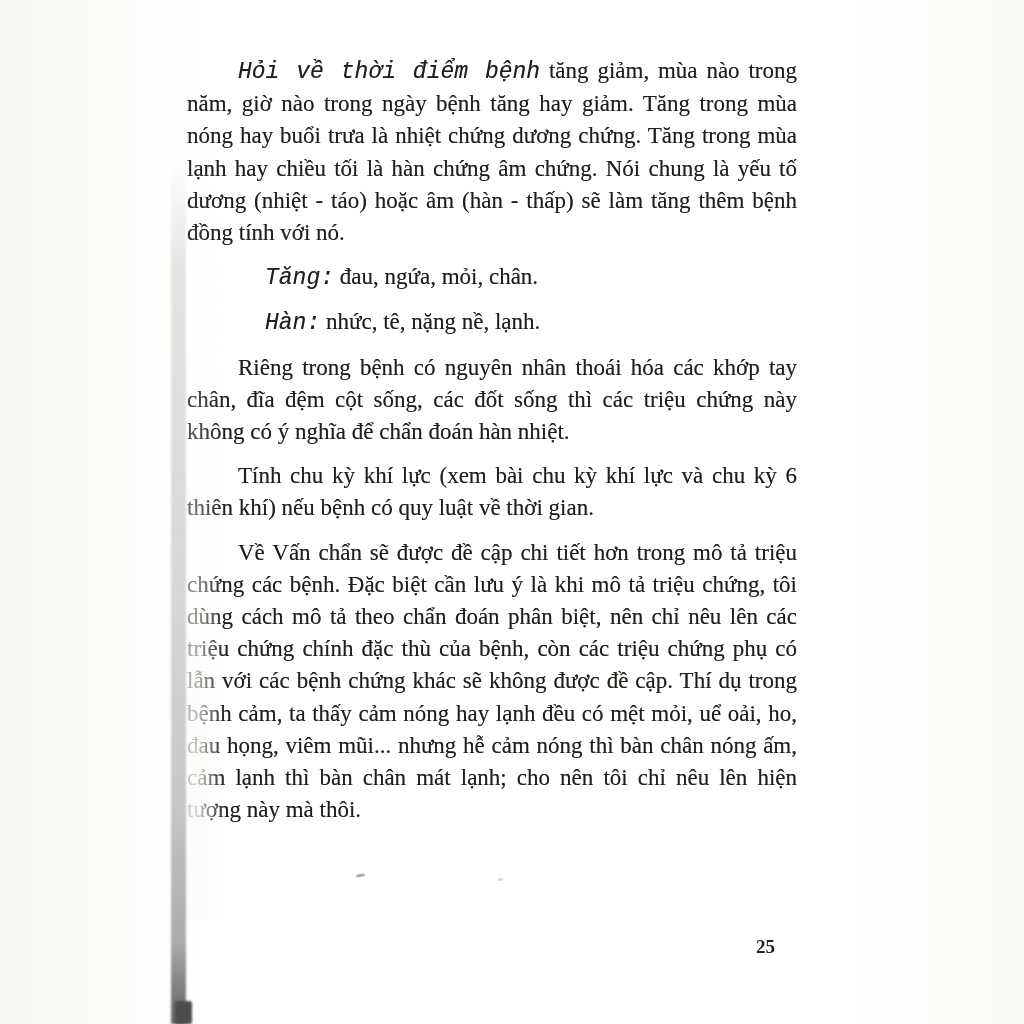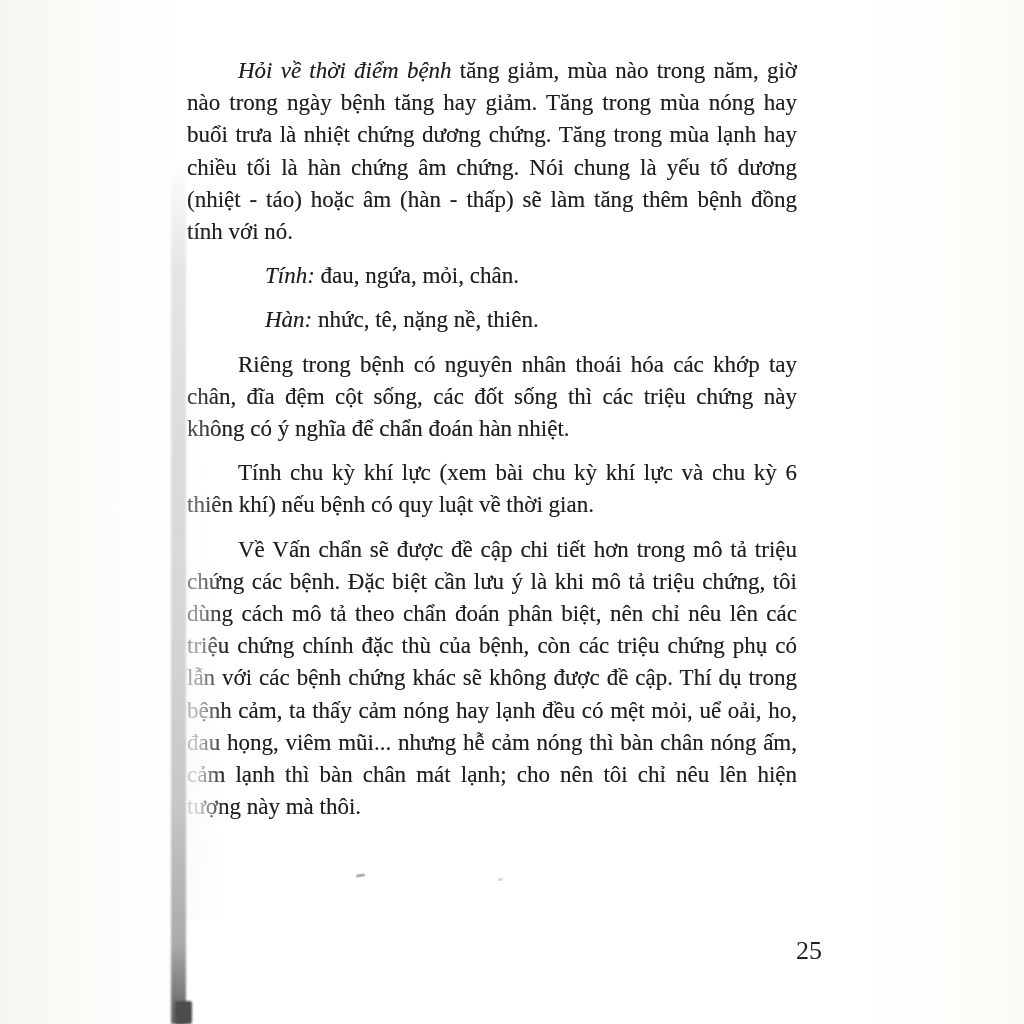--- a/index.html
+++ b/index.html
@@ -78,29 +78,29 @@
     text-align: justify;
     text-shadow: 0 0 0.4px rgba(60,55,50,0.55);
   }
   .text-column p {
     margin: 0 0 12px 0;
     text-indent: 51px;
   }
   .text-column p.item {
     text-indent: 78px;
   }
-  .lead-italic { font-style: italic; }
+  .lead-italic { font-style: italic; font-family: Liberation Mono, monospace; }
   .italic-line { font-style: italic; }
   .page-number {
     position: absolute;
-    left: 796px;
+    left: 756px;
     top: 936px;
     font-family: "Liberation Serif", "DejaVu Serif", serif;
-    font-size: 26px;
-    font-weight: normal;
+    font-size: 19px;
+    font-weight: bold;
     color: #242220;
   }
   .speck-dash {
     position: absolute;
     left: 356px;
     top: 874px;
     width: 9px;
     height: 3px;
     background: #999590;
     border-radius: 2px;
@@ -121,23 +121,23 @@
 </head>
 <body>
 
 <div class="scan-canvas">
 
   <div class="text-column">
 
     <p><span class="lead-italic">Hỏi về thời điểm bệnh</span><span> tăng giảm, mùa nào trong năm, giờ nào trong ngày bệnh tăng hay giảm. Tăng trong mùa nóng hay buổi trưa là nhiệt chứng dương chứng. Tăng trong mùa lạnh hay chiều tối là hàn chứng âm chứng. Nói chung là yếu tố dương (nhiệt - táo) hoặc âm (hàn - thấp) sẽ làm tăng thêm bệnh đồng tính với nó.</span></p>
 
 
-    <p class="item"><span class="lead-italic">Tính:</span><span> đau, ngứa, mỏi, chân.</span></p>
+    <p class="item"><span class="lead-italic">Tăng:</span><span> đau, ngứa, mỏi, chân.</span></p>
 
-    <p class="item"><span class="lead-italic">Hàn:</span><span> nhức, tê, nặng nề, thiên.</span></p>
+    <p class="item"><span class="lead-italic">Hàn:</span><span> nhức, tê, nặng nề, lạnh.</span></p>
 
     <p>Riêng trong bệnh có nguyên nhân thoái hóa các khớp tay chân, đĩa đệm cột sống, các đốt sống thì các triệu chứng này không có ý nghĩa để chẩn đoán hàn nhiệt.</p>
 
     <p>Tính chu kỳ khí lực (xem bài chu kỳ khí lực và chu kỳ 6 thiên khí) nếu bệnh có quy luật về thời gian.</p>
 
     <p>Về Vấn chẩn sẽ được đề cập chi tiết hơn trong mô tả triệu chứng các bệnh. Đặc biệt cần lưu ý là khi mô tả triệu chứng, tôi dùng cách mô tả theo chẩn đoán phân biệt, nên chỉ nêu lên các triệu chứng chính đặc thù của bệnh, còn các triệu chứng phụ có lẫn với các bệnh chứng khác sẽ không được đề cập. Thí dụ trong bệnh cảm, ta thấy cảm nóng hay lạnh đều có mệt mỏi, uể oải, ho, đau họng, viêm mũi... nhưng hễ cảm nóng thì bàn chân nóng ấm, cảm lạnh thì bàn chân mát lạnh; cho nên tôi chỉ nêu lên hiện tượng này mà thôi.</p>
 
   </div>
 
   <div class="left-fade"></div>

